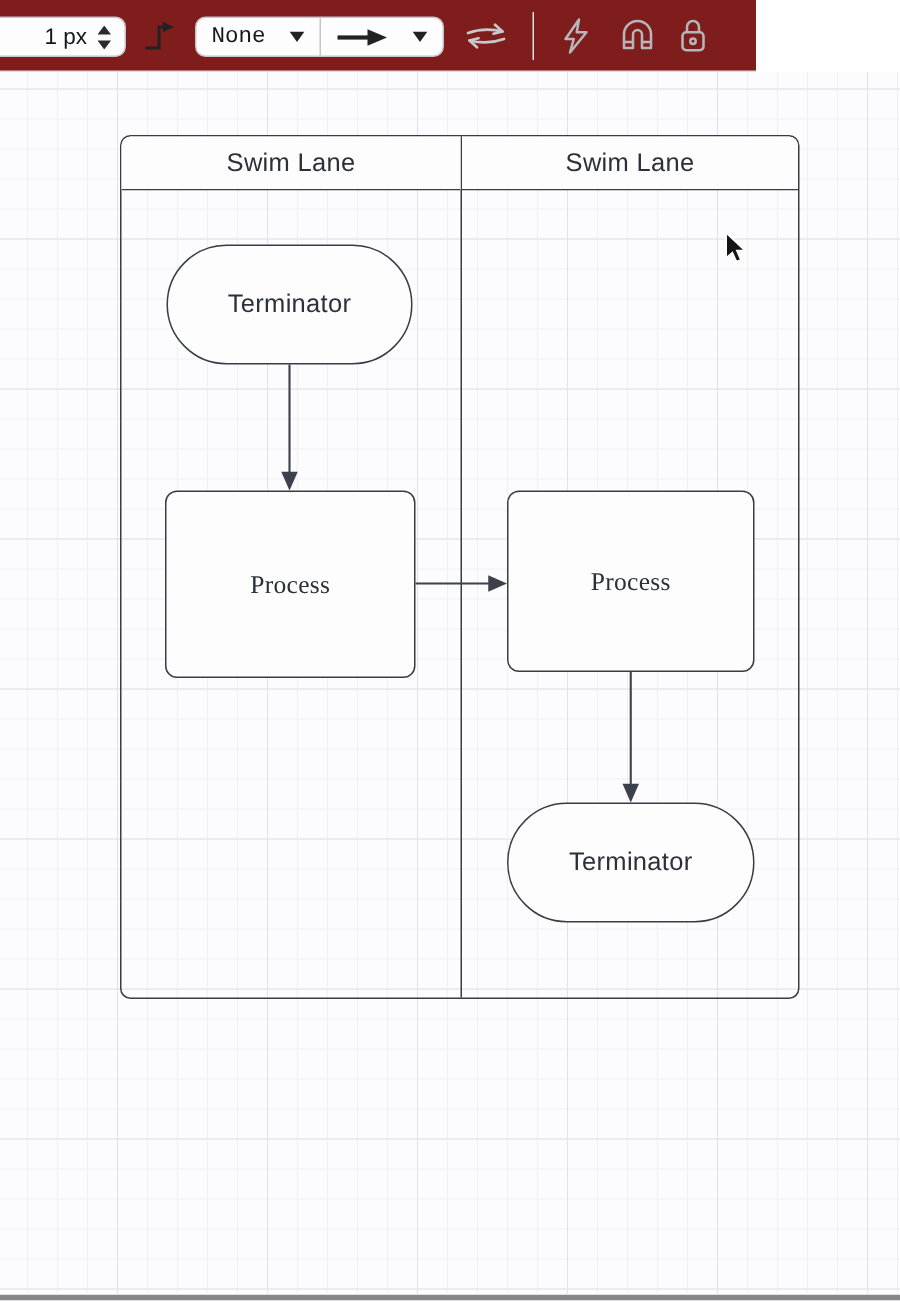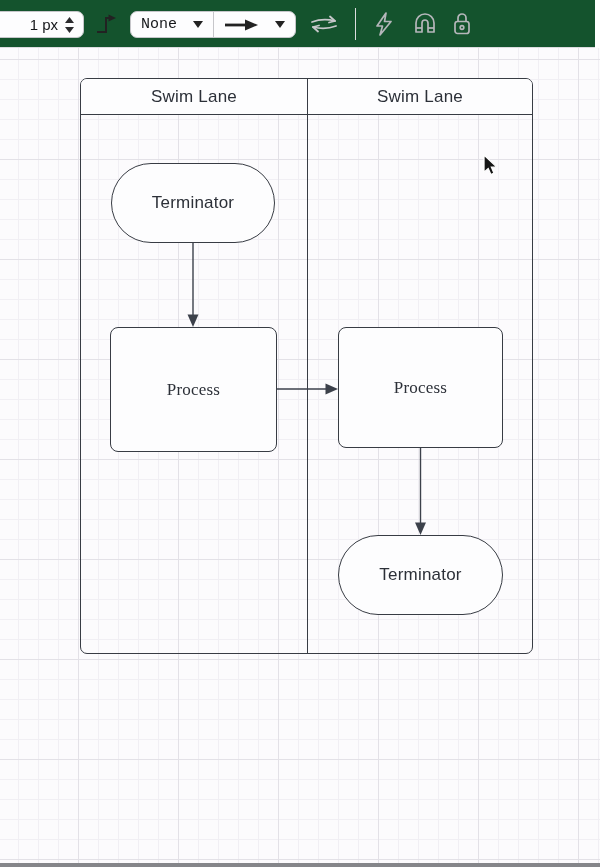--- a/index.html
+++ b/index.html
@@ -1,22 +1,22 @@
 <!DOCTYPE html>
 <html><head>
 <meta charset="utf-8">
 <style>
   * { margin:0; padding:0; box-sizing:border-box; }
   html,body { width:600px; height:867px; overflow:hidden;
     font-family:"Liberation Sans", sans-serif; background:#fff; }
 
   
   .toolbar{
-    position:relative; width:595px; height:48px;
-    background:#14532d; border-bottom:1px solid #dbdcdf;
+    position:relative; width:504px; height:48px;
+    background:#7f1d1d; border-bottom:1px solid #dbdcdf;
   }
   .tb-box{
     position:absolute; background:#fdfdfe; border:1px solid #c6c6ca;
     border-radius:7px; height:27px; top:11px;
     display:flex; align-items:center; color:#15171a; font-size:15px;
   }
   .stroke-width-box{ left:-18px; width:102px; justify-content:flex-end;
     padding-right:9px; gap:7px; }
   .combo-box{ left:130px; width:166px; padding:0;font-family:Liberation Mono, monospace; }
   .combo-cell{ height:100%; display:flex; align-items:center;
@@ -37,21 +37,21 @@
       linear-gradient(#e3e1e7 1px, transparent 1px),
       linear-gradient(90deg,#e3e1e7 1px, transparent 1px),
       linear-gradient(#f1eff4 1px, transparent 1px),
       linear-gradient(90deg,#f1eff4 1px, transparent 1px);
     background-size:100px 100px,100px 100px,20px 20px,20px 20px;
     background-position:71px 11px,78px 0,11px 11px,18px 0;
   }
   .bottom-bar{ width:600px; height:4px; background:#85868a; }
 
   .pool{
-    position:absolute; left:80px; top:30px; width:453px; height:576px;
+    position:absolute; left:80px; top:42px; width:453px; height:576px;
     border:1.5px solid #383c44; border-radius:7px;
     display:flex; background:transparent;
   }
   .lane{ height:100%; }
   .lane.first{ width:227px; border-right:1.5px solid #383c44; }
   .lane.second{ flex:1; }
   .lane-header{
     height:36px; border-bottom:1.5px solid #383c44;
     display:flex; align-items:center; justify-content:center;
     font-size:17px; color:#2c3038; background:#fdfdfe;

